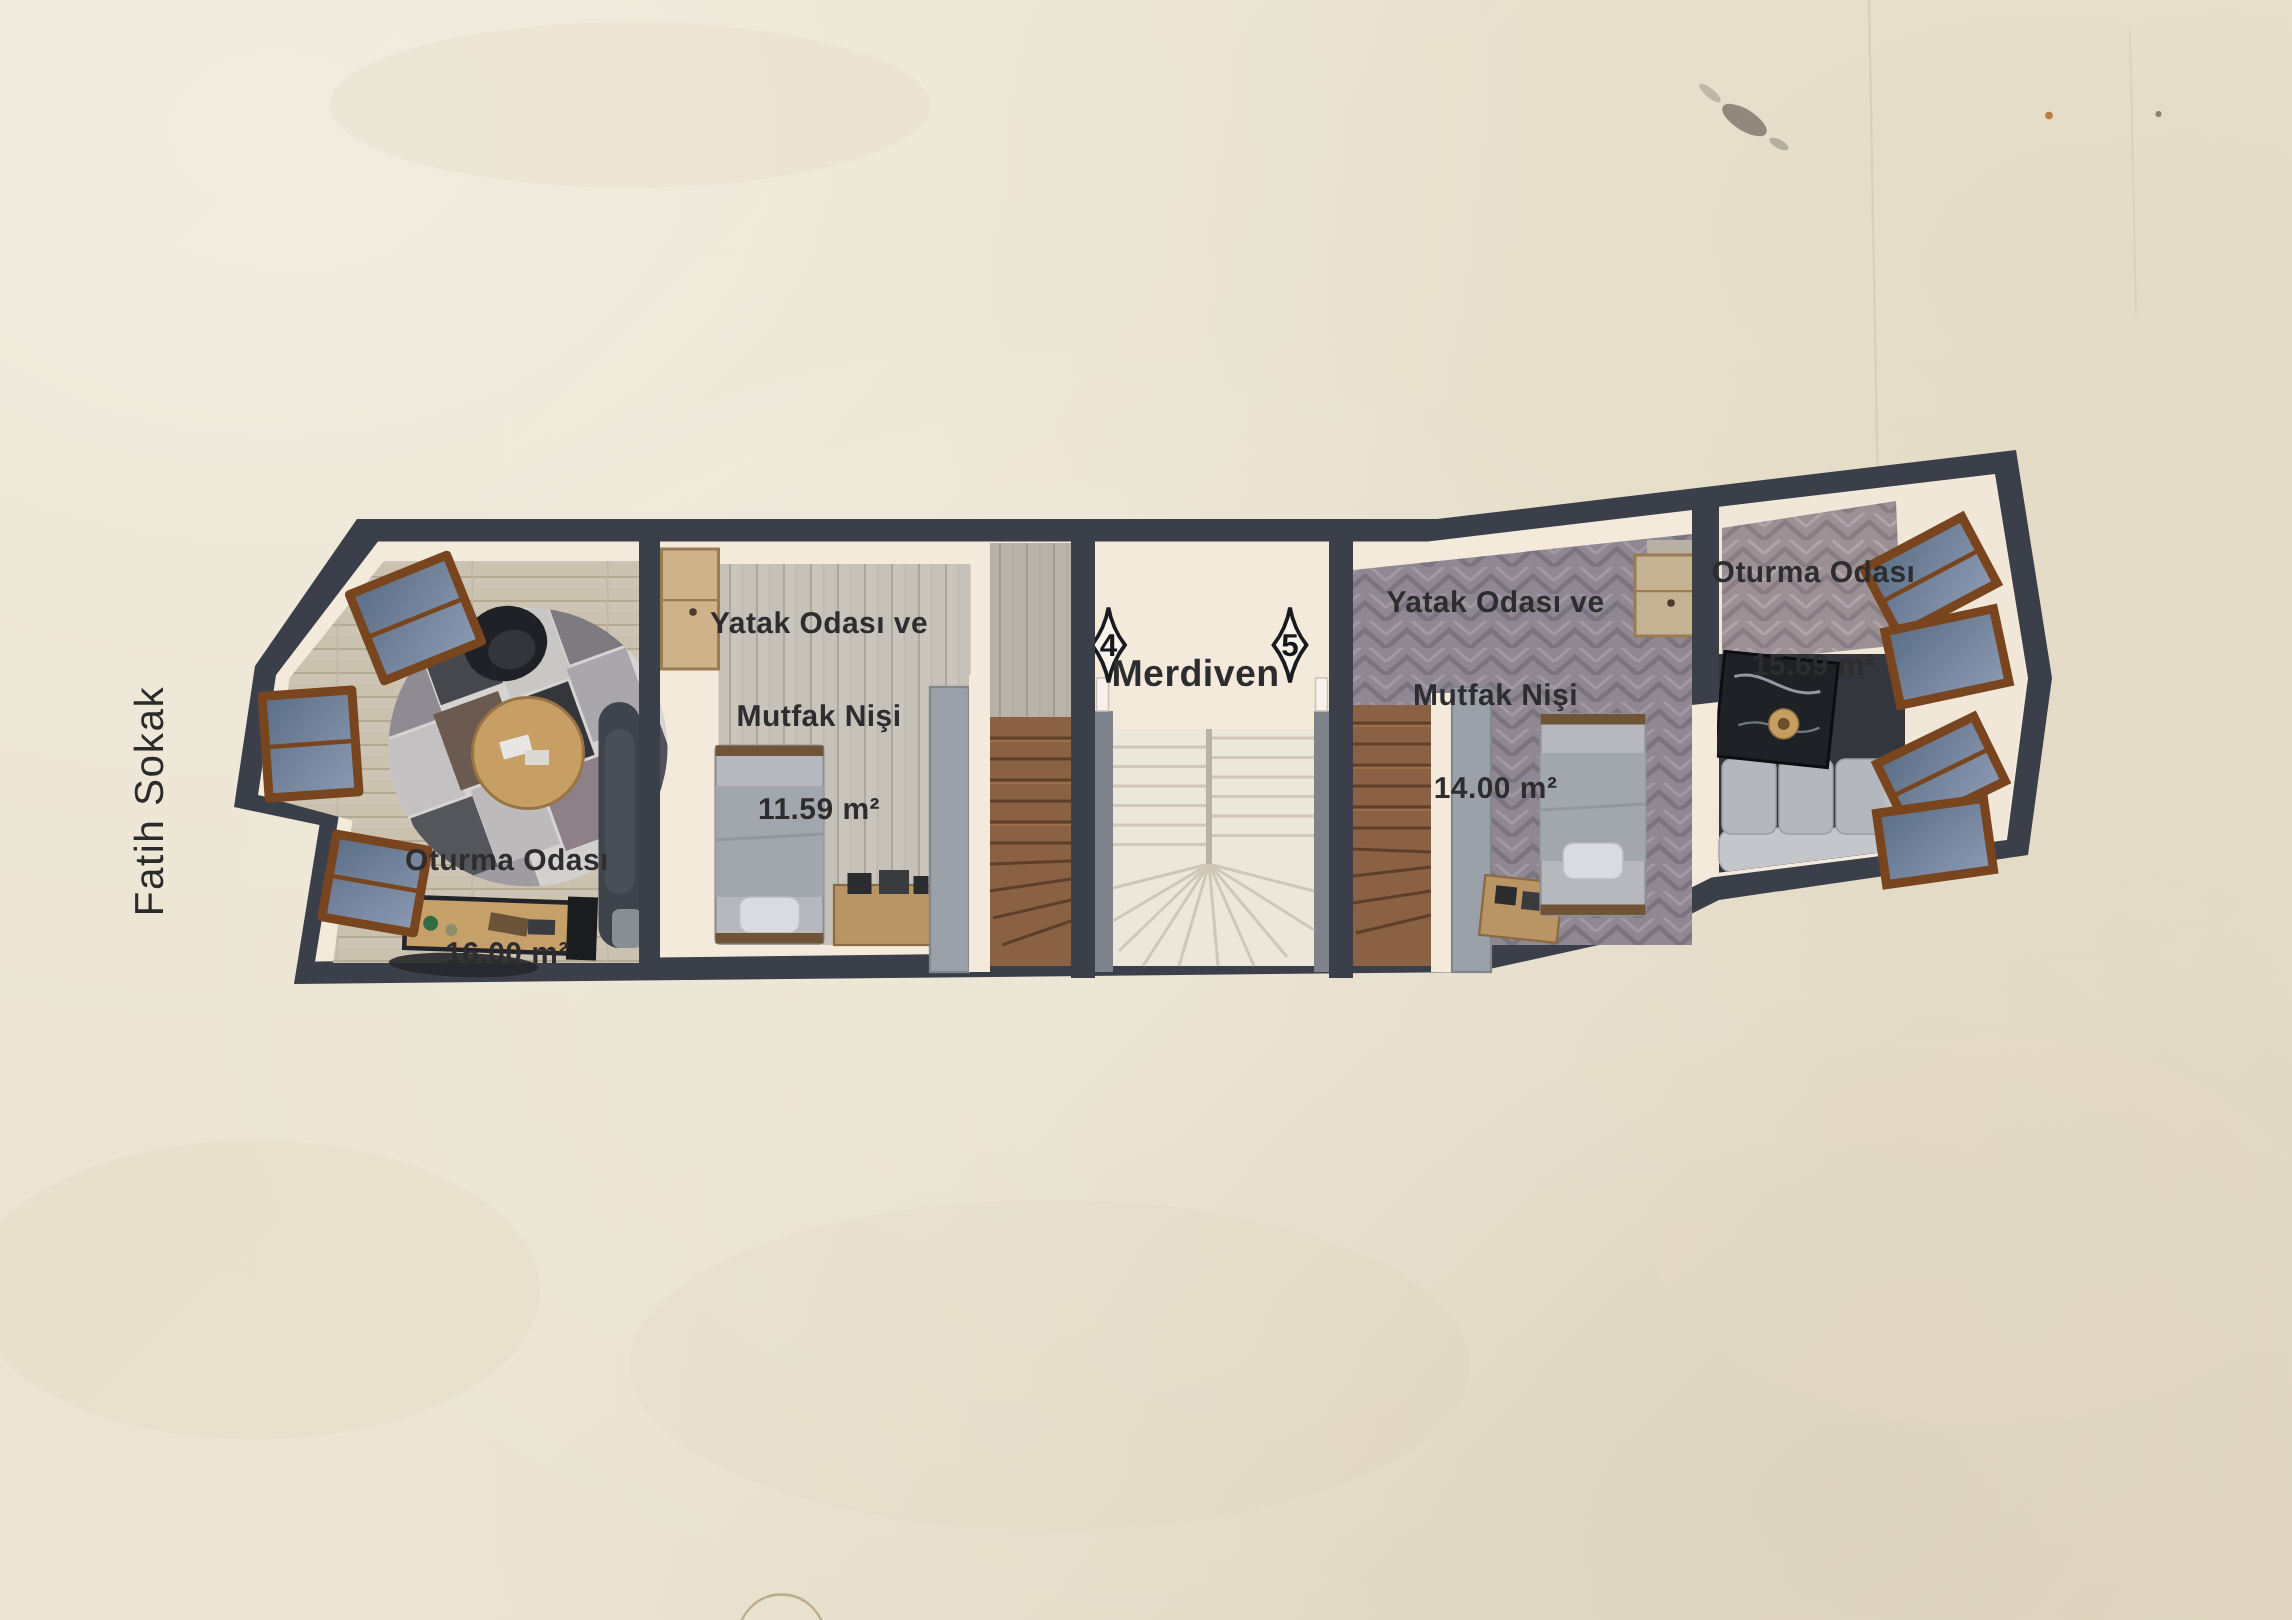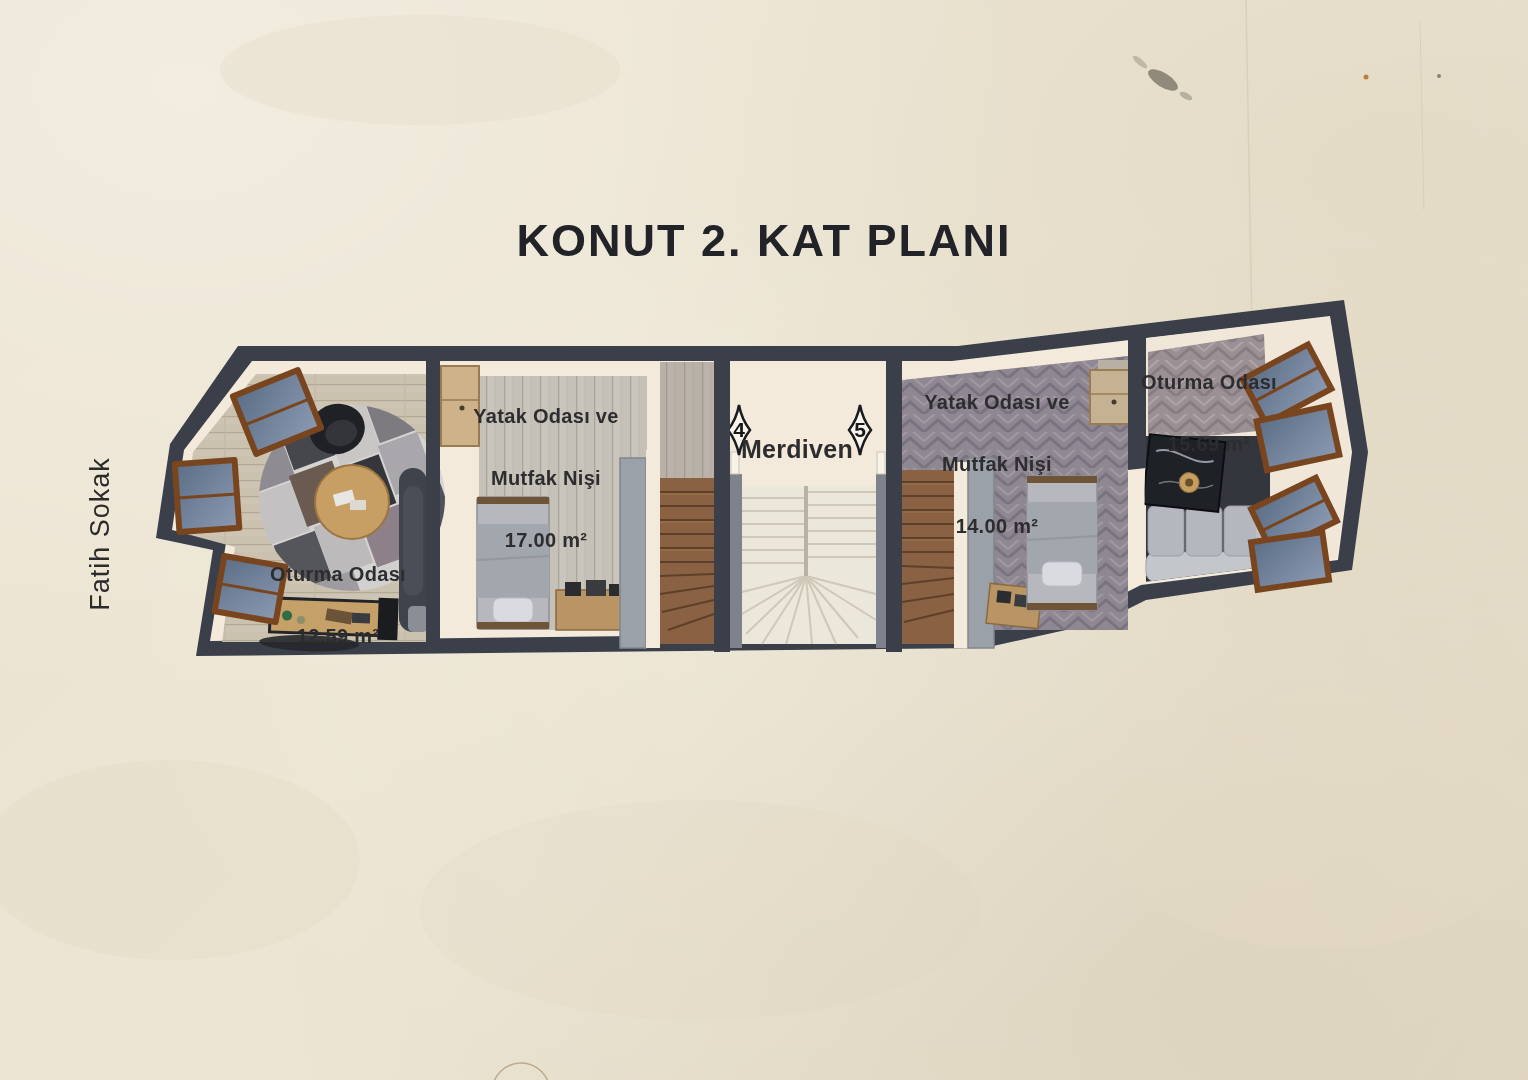--- a/index.html
+++ b/index.html
@@ -336,32 +336,31 @@
 
       <g fill="#3a3f4a">
         <rect x="426" y="346" width="14" height="306"></rect>
         <rect x="714" y="346" width="16" height="306"></rect>
         <rect x="886" y="346" width="16" height="306"></rect>
         <path d="M1128,334 L1146,332 L1146,468 L1128,470 Z"></path>
       </g>
     </g>
   </svg>
 
-  <h1 class="page-title">KONUT 2. KAT PLANI</h1>
   <div class="street-label">Fatih Sokak</div>
 
   <div class="plan-label" style="left:338px;top:588px;">
     <span>Oturma Odası</span>
-    <span>12.59 m²</span>
+    <span>16.00 m²</span>
   </div>
 
   <div class="plan-label" style="left:546px;top:461px;">
     <span>Yatak Odası ve</span>
     <span>Mutfak Nişi</span>
-    <span>17.00 m²</span>
+    <span>11.59 m²</span>
   </div>
 
   <div class="plan-label merdiven-label" style="left:797px;top:432px;">
     <span>Merdiven</span>
   </div>
 
   <div class="plan-label" style="left:997px;top:447px;">
     <span>Yatak Odası ve</span>
     <span>Mutfak Nişi</span>
     <span>14.00 m²</span>

